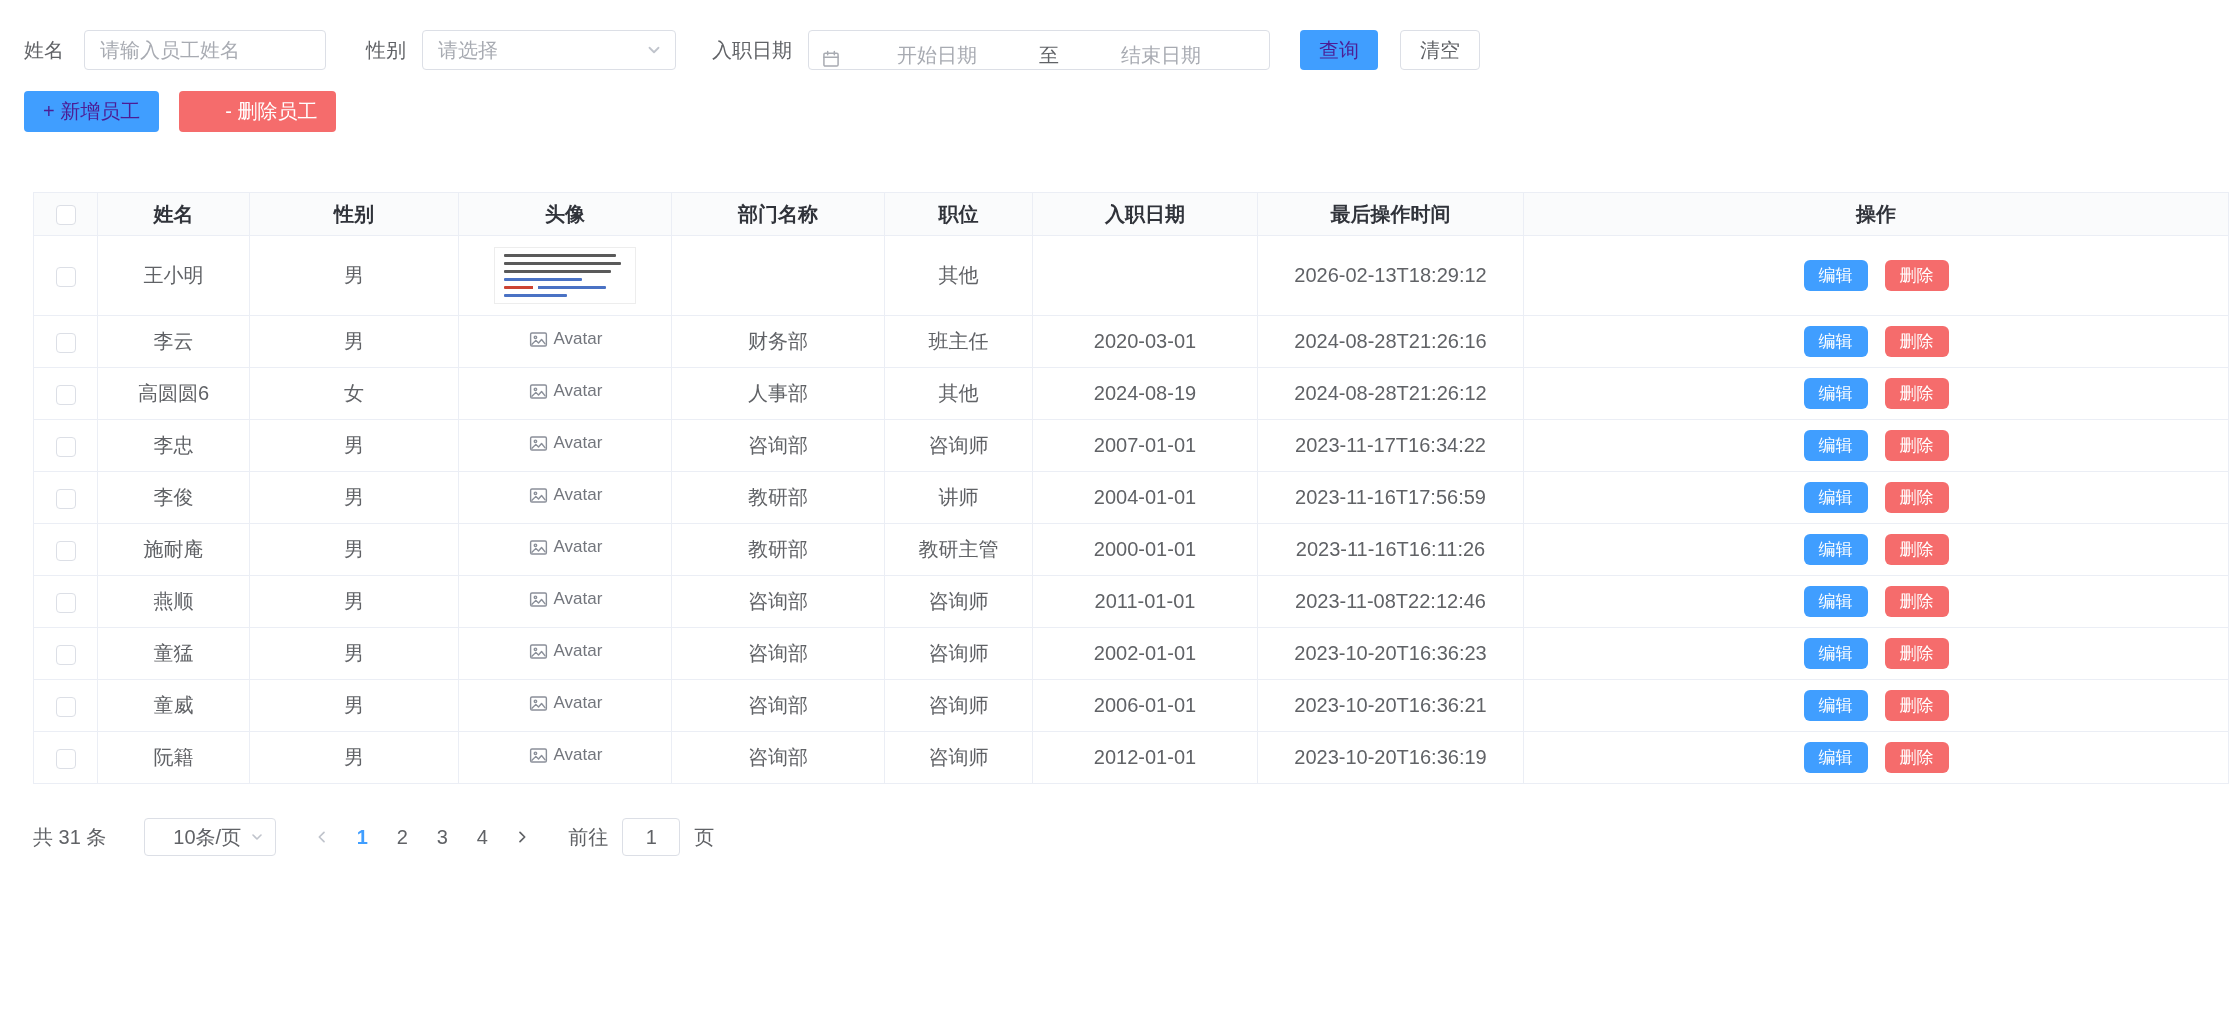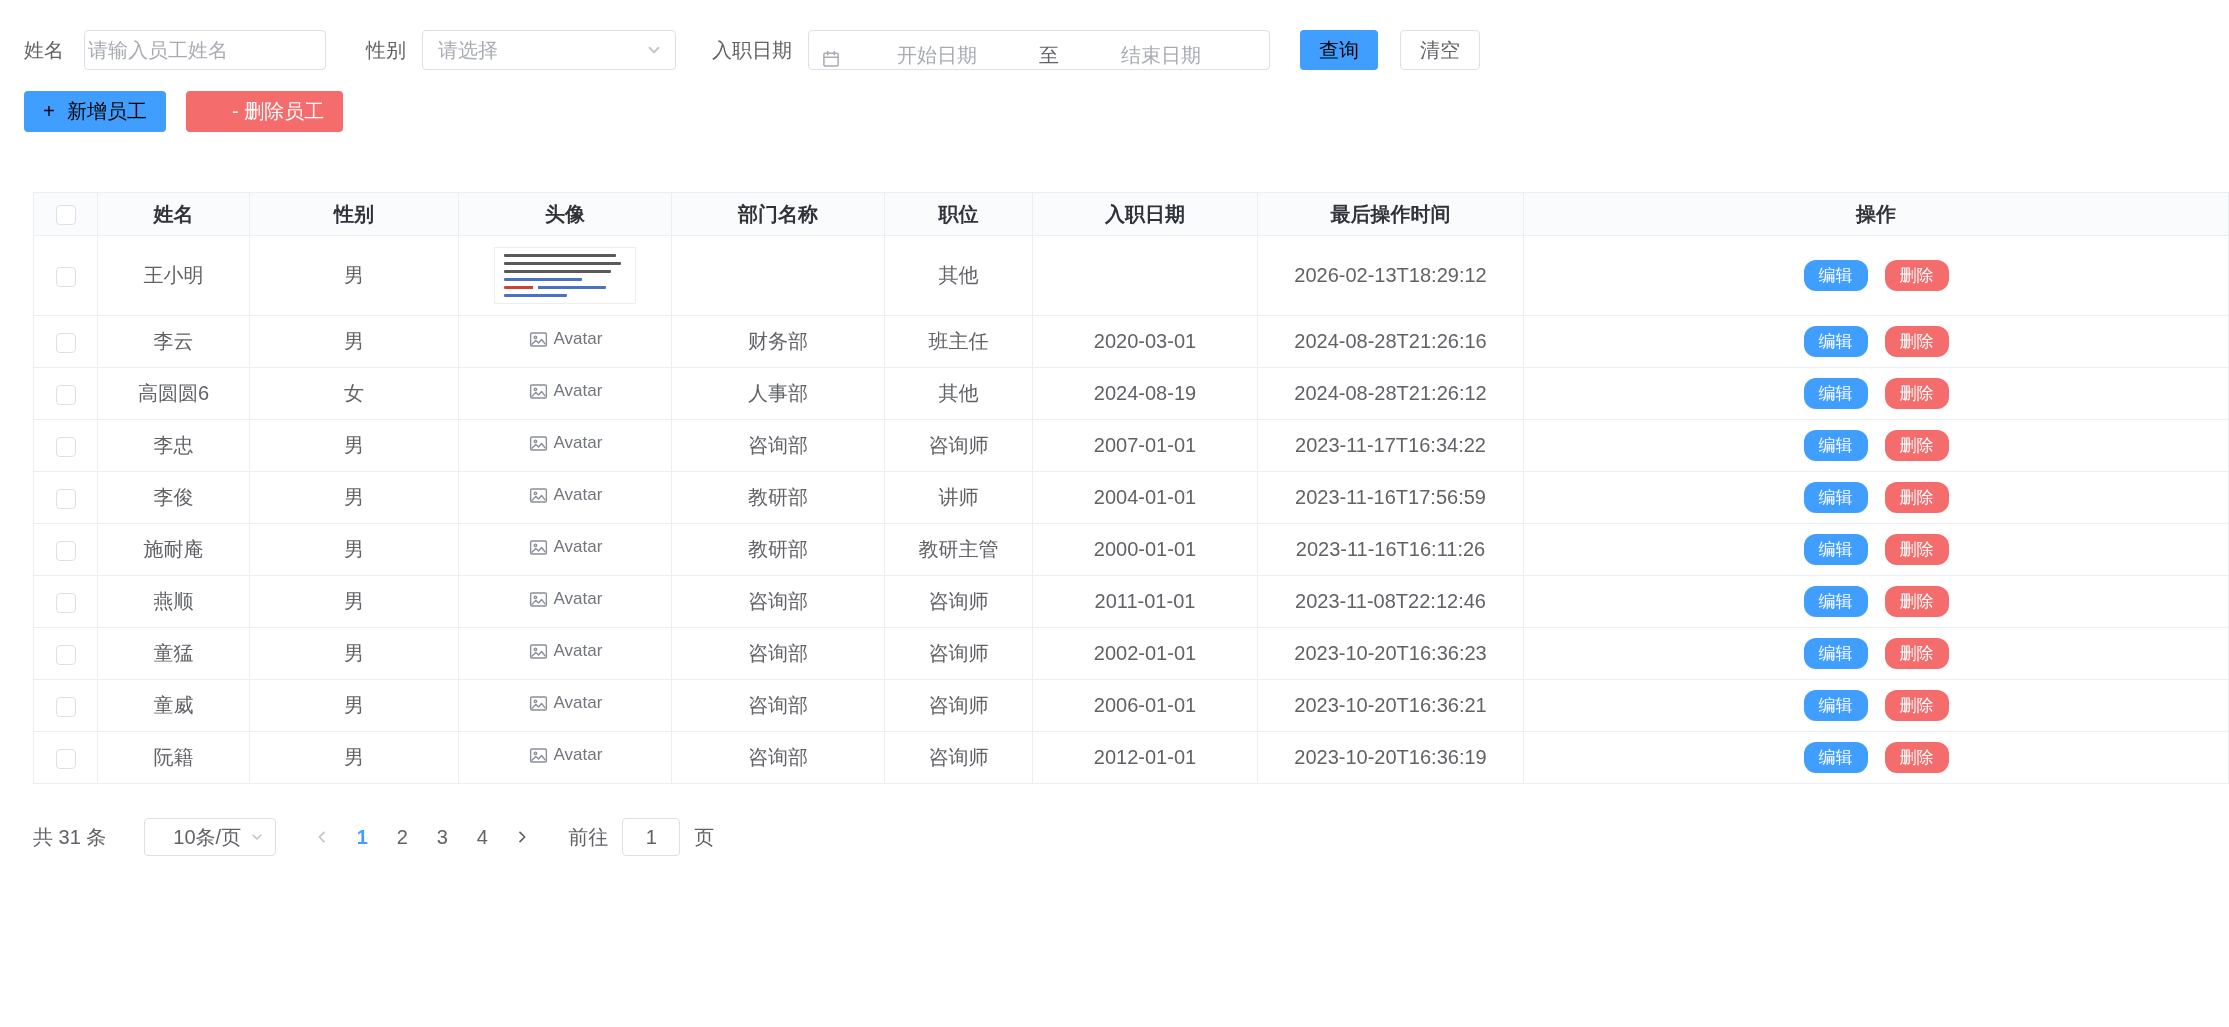--- a/index.html
+++ b/index.html
@@ -16,21 +16,21 @@
   }
   
   .filters {
     display: flex; align-items: center;
     margin: 30px 0 0 24px;
     color: #606266;
   }
   .flabel { white-space: nowrap; }
   .el-input {
     height: 40px; border: 1px solid #dcdfe6; border-radius: 4px;
-    padding: 0 3px; font-size: 20px; color: #606266; outline: none;
+    padding: 0 15px; font-size: 20px; color: #606266; outline: none;
     font-family: inherit; background: #fff;
   }
   .el-input::placeholder { color: #a8abb2; }
   .name-input { width: 242px; margin: 0 40px 0 20px; }
   .fake-select {
     width: 254px; height: 40px; border: 1px solid #dcdfe6; border-radius: 4px;
     display: flex; align-items: center; justify-content: space-between;
     padding: 0 12px 0 15px; margin: 0 36px 0 16px; background: #fff;
     cursor: pointer;
   }
@@ -41,21 +41,21 @@
     margin: 0 30px 0 16px; background: #fff; cursor: pointer;
   }
   .date-range .part { flex: 1; text-align: center; color: #a8abb2; }
   .date-range .sep { color: #606266; padding: 0 6px; }
   .icon { display: inline-flex; align-items: center; }
   
   .btn {
     font-family: inherit; font-size: 20px; border-radius: 4px; border: none;
     height: 40px; padding: 0 19px; cursor: pointer; white-space: nowrap;
   }
-  .btn.primary { background: #409EFF; color: #000000; font-family: Liberation Mono, monospace; }
+  .btn.primary { background: #409EFF; color: #4c1d95; }
   .btn.danger  { background: #F56C6C; color: #fff; }
   .btn.plain   { background: #fff; color: #606266; border: 1px solid #dcdfe6; }
   .search-btn { margin-right: 22px; }
   .action-row { display: flex; margin: 21px 0 0 24px; }
   .action-row .btn { height: 41px; }
   .action-row .btn + .btn { margin-left: 20px; padding-left: 46px; }
   
   .emp-table {
     border-collapse: collapse; table-layout: fixed;
     margin: 60px 0 0 33px; width: 2196px;
@@ -70,21 +70,21 @@
   }
   .emp-table td { height: 52px; font-size: 20px; color: #606266; background: #fff; }
   .emp-table tr.tall td { height: 80px; }
   .checkbox {
     display: inline-block; width: 20px; height: 20px;
     border: 1px solid #dcdfe6; border-radius: 4px; background: #fff;
     vertical-align: middle; cursor: pointer;
   }
   .mini {
     font-family: inherit; font-size: 17px; color: #fff; border: none;
-    height: 31px; padding: 0 15px; border-radius: 12px; cursor: pointer;
+    height: 31px; padding: 0 15px; border-radius: 6px; cursor: pointer;
   }
   .mini.primary { background: #409EFF; }
   .mini.danger  { background: #F56C6C; }
   .ops .mini + .mini { margin-left: 17px; }
   .broken-wrap {
     display: inline-flex; align-items: center; gap: 5px;
     color: #73767d; font-size: 17px;
   }
   
   .thumb {

